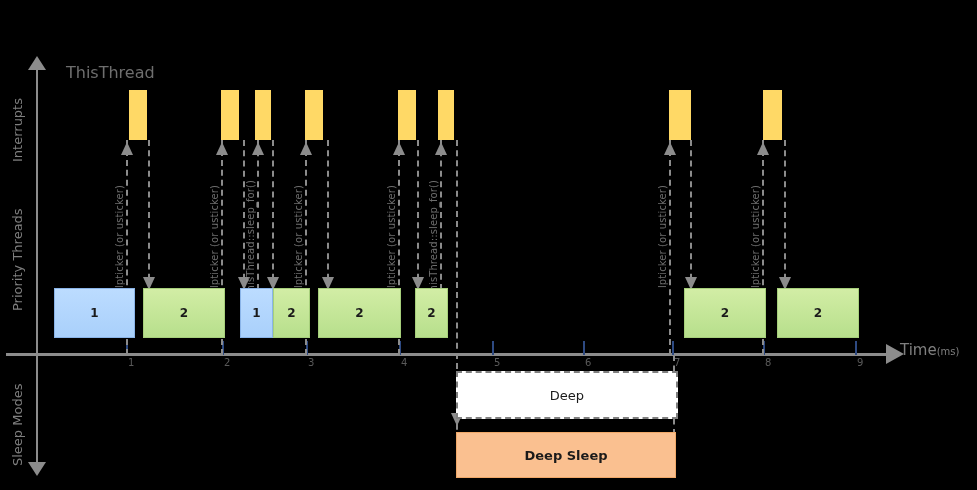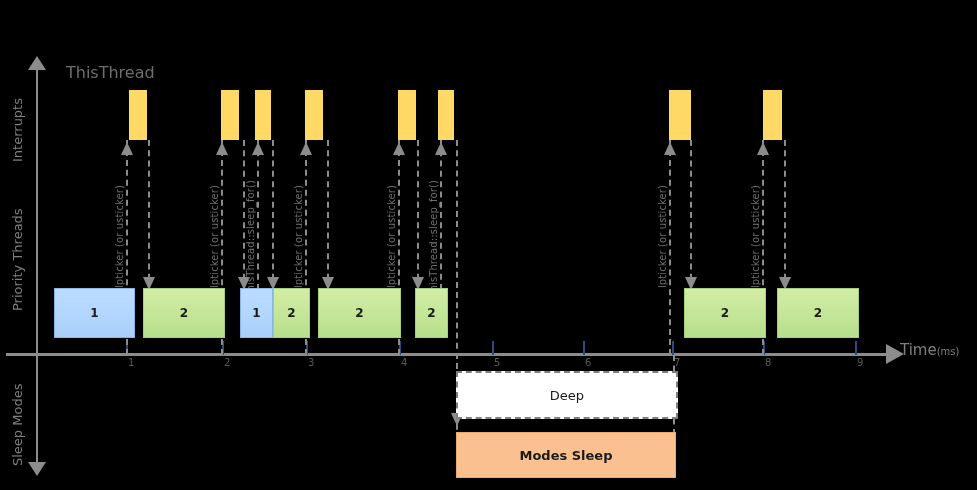--- a/index.html
+++ b/index.html
@@ -213,15 +213,15 @@
       <div class="thread t2" style="left: 143px; width: 80px;">2</div>
       <div class="thread t1" style="left: 240px; width: 31px;">1</div>
       <div class="thread t2" style="left: 273px; width: 35px;">2</div>
       <div class="thread t2" style="left: 318px; width: 81px;">2</div>
       <div class="thread t2" style="left: 415px; width: 31px;">2</div>
       <div class="thread t2" style="left: 684px; width: 80px;">2</div>
       <div class="thread t2" style="left: 777px; width: 80px;">2</div>
     </div>
 
   <div class="sleepbox sleep">Deep</div>
-  <div class="sleepbox deep">Modes Sleep</div>
+  <div class="sleepbox deep">Deep Sleep</div>
 
 </div>
 
 </body></html>

